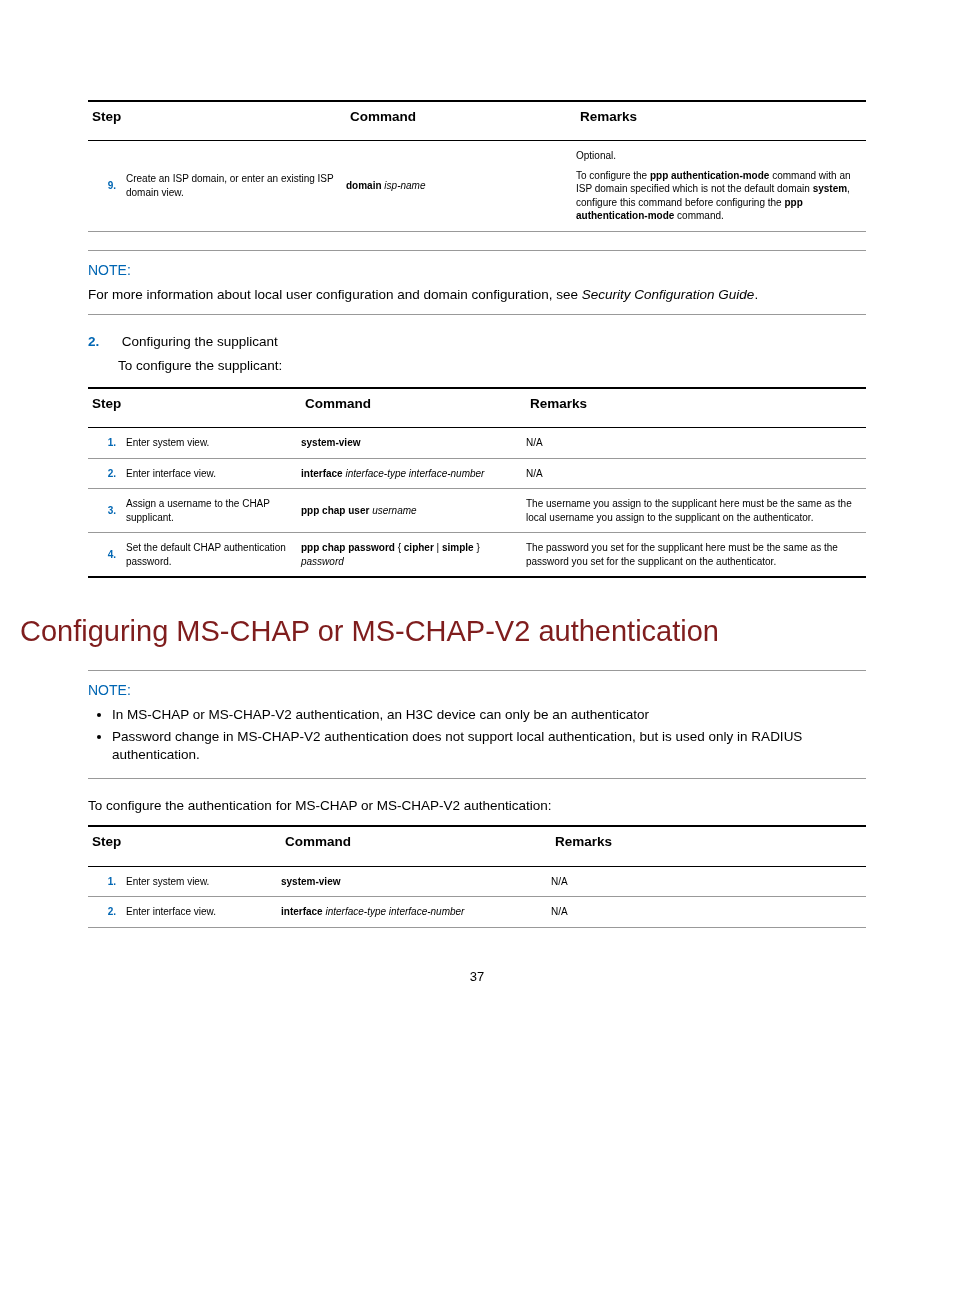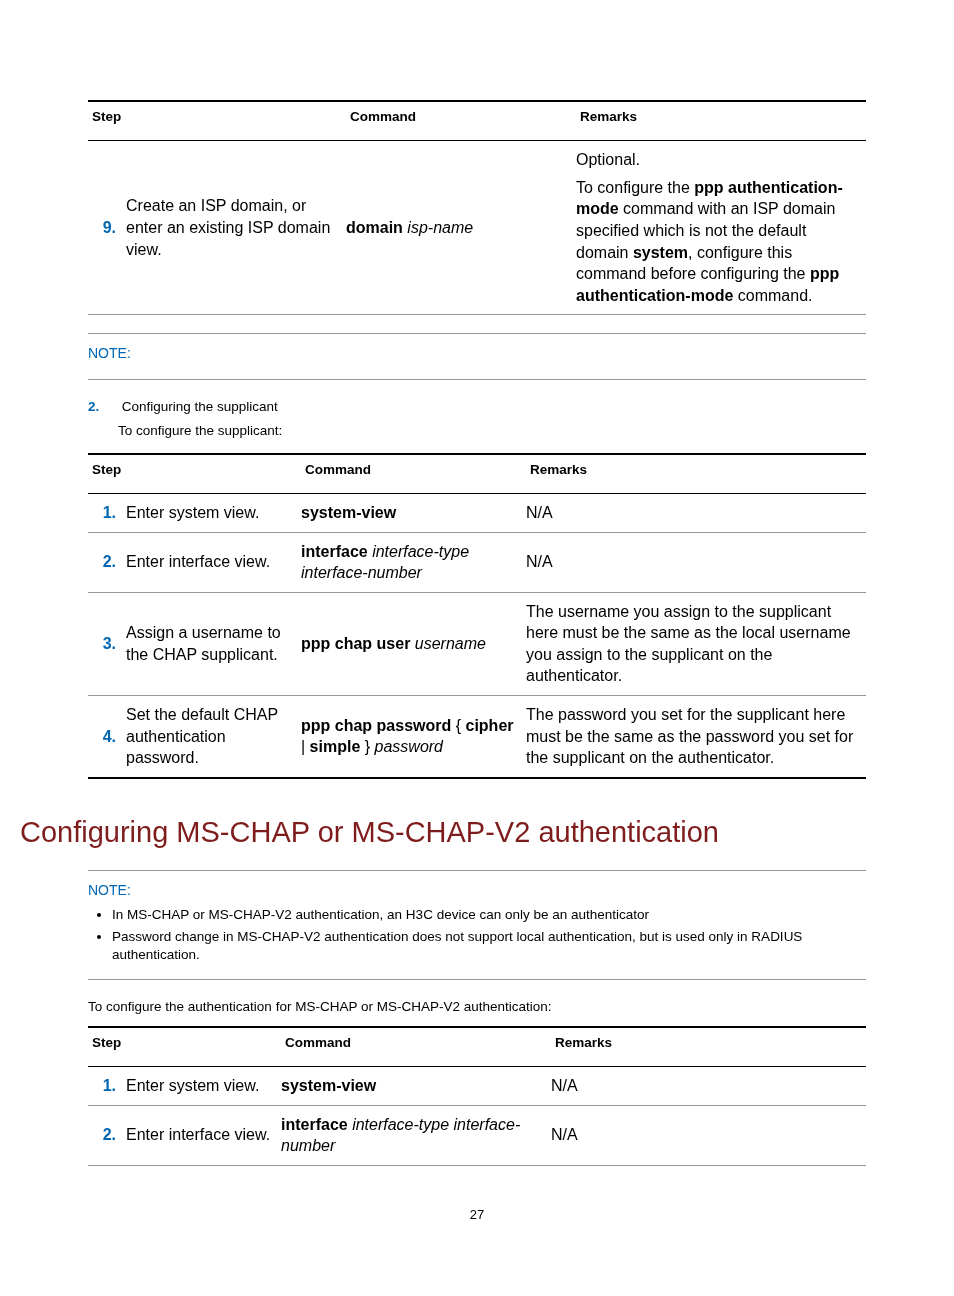--- a/index.html
+++ b/index.html
@@ -20,21 +20,21 @@
   thead tr { border-top: 2px solid #000; border-bottom: 1.5px solid #000; }
   thead th {
     text-align: left;
     font-weight: bold;
     padding: 6px 4px 14px 4px;
     font-size: 13.5px;
   }
   tbody td {
     vertical-align: middle;
     padding: 8px 6px 8px 0;
-    font-size: 16px;
+    font-size: 10px;
   }
   tbody tr { border-bottom: 1px solid #999; }
   tbody tr.lastrow { border-bottom: 2px solid #000; }
   .stepnum { color: #0066b3; font-weight: bold; text-align: right; padding-right: 10px; white-space: nowrap; vertical-align: middle; }
   .b { font-weight: bold; }
   .i { font-style: italic; }
   .noteBox {
     border-top: 1px solid #999;
     border-bottom: 1px solid #999;
     padding: 10px 0 10px 0;
@@ -97,20 +97,23 @@
       <td class="remarks">
         <p>Optional.</p>
         <p><span>To configure the </span><span class="b">ppp authentication-mode</span><span> command with an ISP domain specified which is not the default domain </span><span class="b">system</span><span>, configure this command before configuring the </span><span class="b">ppp authentication-mode</span><span> command.</span></p>
       </td>
     </tr>
   </tbody>
 </table>
 
 <div class="noteBox">
   <div class="noteLabel">NOTE:</div>
+  <div class="noteText">
+    <span>For more information about local user configuration and domain configuration, see </span><span class="i">Security Configuration Guide</span><span>.</span>
+  </div>
 </div>
 
 <div class="numItem">
   <span class="num">2.</span>
   <span class="txt">Configuring the supplicant</span>
 </div>
 <div class="subline">To configure the supplicant:</div>
 
 <table class="t2">
   <colgroup>
@@ -191,13 +194,13 @@
     </tr>
     <tr>
       <td class="stepnum">2.</td>
       <td>Enter interface view.</td>
       <td><span class="b">interface </span><span class="i">interface-type interface-number</span></td>
       <td>N/A</td>
     </tr>
   </tbody>
 </table>
 
-<div class="pageNum">27</div>
+<div class="pageNum">37</div>
 
 </body></html>

